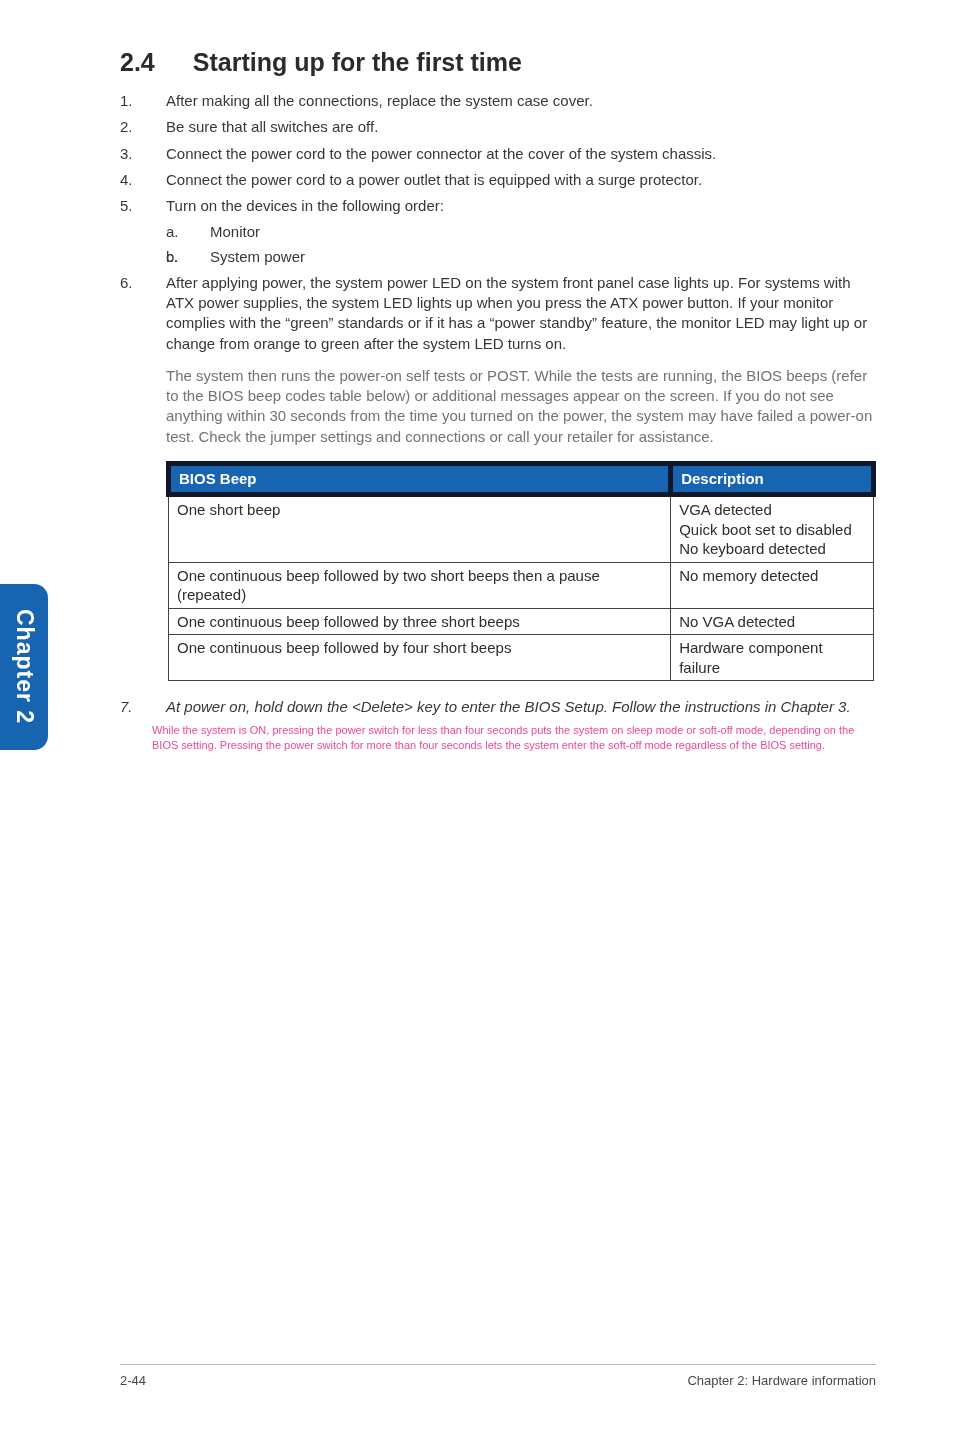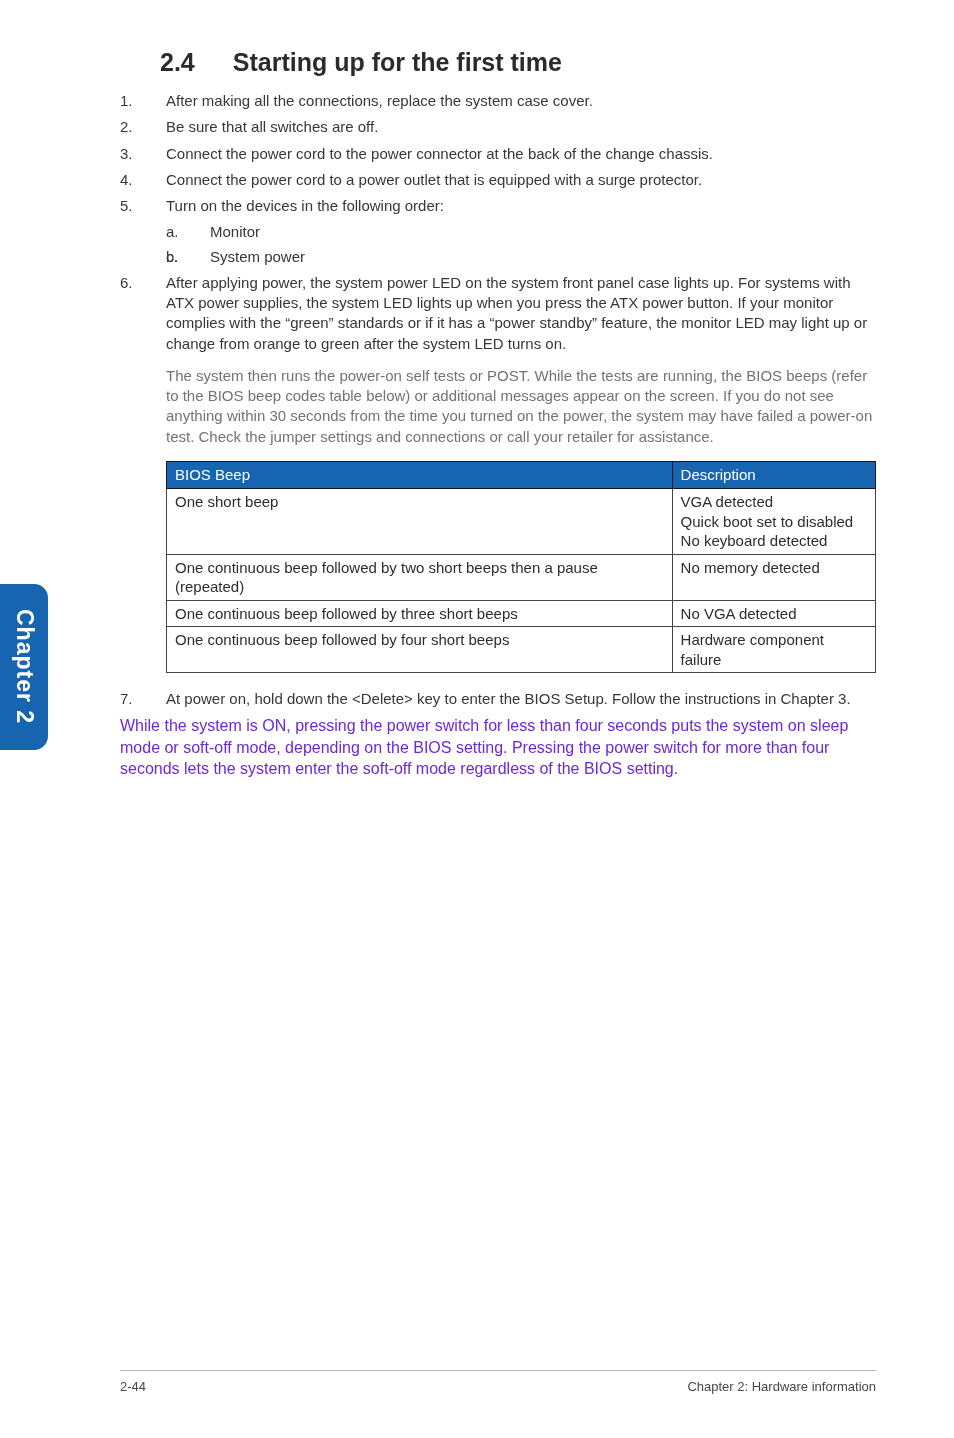--- a/index.html
+++ b/index.html
@@ -13,21 +13,20 @@
   .page {
     padding: 48px 78px 0 120px;
     height: 1438px;
     position: relative;
   }
   .section-heading {
     font-size: 25px;
     font-weight: bold;
     color: #2b2b2b;
     margin-bottom: 14px;
-    margin-left: 40px;
   }
   .section-heading .num { display: inline-block; margin-right: 38px; }
   .section-heading.sec2 { margin-top: 60px; margin-bottom: 12px; }
   ol.main-list { list-style: none; counter-reset: mainli; }
   ol.main-list > li {
     counter-increment: mainli;
     position: relative;
     padding-left: 46px;
     font-size: 15px;
     line-height: 1.35;
@@ -61,36 +60,37 @@
   }
   table.bios {
     width: 100%;
     border-collapse: collapse;
     margin-top: 14px;
     font-size: 15px;
   }
   table.bios th {
     background: #1765b0;
     color: #fff;
-    font-weight: normal;
+    font-weight: bold;
     text-align: left;
     padding: 3px 8px;
-    border: 1px solid #0f172a;
+    border: 5px solid #0f172a;
   }
   table.bios td {
     border: 1px solid #444;
     padding: 3px 8px;
     vertical-align: top;
     line-height: 1.3;
     color: #2f2c2c;
   }
   .body-para {
-    font-size: 16px;
+    font-size: 11px;
     line-height: 1.35;
-    color: #6d28d9;
+    color: #ec4899;
+    margin-left: 32px;
   }
   
   .side-tab {
     position: absolute;
     left: 0;
     top: 584px;
     width: 48px;
     height: 166px;
     background: #1765b0;
     border-top-right-radius: 14px;
@@ -103,21 +103,21 @@
     color: #fff;
     font-weight: bold;
     font-size: 23px;
     writing-mode: vertical-rl;
     letter-spacing: 1px;
     transform: rotate(0deg);
   }
   
   .footer {
     position: absolute;
-    bottom: 44px;
+    bottom: 50px;
     left: 120px;
     right: 78px;
     border-top: 1px solid #b7b5b5;
     padding-top: 8px;
     display: flex;
     justify-content: space-between;
     font-size: 13px;
     color: #4b4747;
   }
 </style>
@@ -130,21 +130,21 @@
 
 <div class="page">
 
   <h2 class="section-heading">
     <span class="num">2.4</span><span>Starting up for the first time</span>
   </h2>
 
   <ol class="main-list">
     <li><span>After making all the connections, replace the system case cover.</span></li>
     <li><span>Be sure that all switches are off.</span></li>
-    <li><span>Connect the power cord to the power connector at the back of the change chassis.</span></li>
+    <li><span>Connect the power cord to the power connector at the cover of the system chassis.</span></li>
     <li><span>Connect the power cord to a power outlet that is equipped with a surge protector.</span></li>
     <li>
       <span>Turn on the devices in the following order:</span>
       <ol class="sub-list">
         <li><span class="letter">a.</span><span>Monitor</span></li>
         <li><span class="letter">b.</span></li>
         <li><span class="letter">c.</span><span>System power</span></li>
       </ol>
     </li>
     <li>
@@ -175,21 +175,21 @@
             <td>One continuous beep followed by three short beeps</td>
             <td>No VGA detected</td>
           </tr>
           <tr>
             <td>One continuous beep followed by four short beeps</td>
             <td>Hardware component failure</td>
           </tr>
         </tbody>
       </table>
     </li>
-    <li style="margin-top:16px;"><span>At power on, hold down the &lt;Delete&gt; key to enter the BIOS Setup. Follow the instructions in Chapter 3.</span></li>
+    <li style="margin-top:16px;font-style:italic;"><span>At power on, hold down the &lt;Delete&gt; key to enter the BIOS Setup. Follow the instructions in Chapter 3.</span></li>
   </ol>
 
   <p class="body-para">While the system is ON, pressing the power switch for less than four seconds puts the system on sleep mode or soft-off mode, depending on the BIOS setting. Pressing the power switch for more than four seconds lets the system enter the soft-off mode regardless of the BIOS setting.</p>
 
 </div>
 
 <div class="footer">
   <span>2-44</span>
   <span>Chapter 2: Hardware information</span>
 </div>

